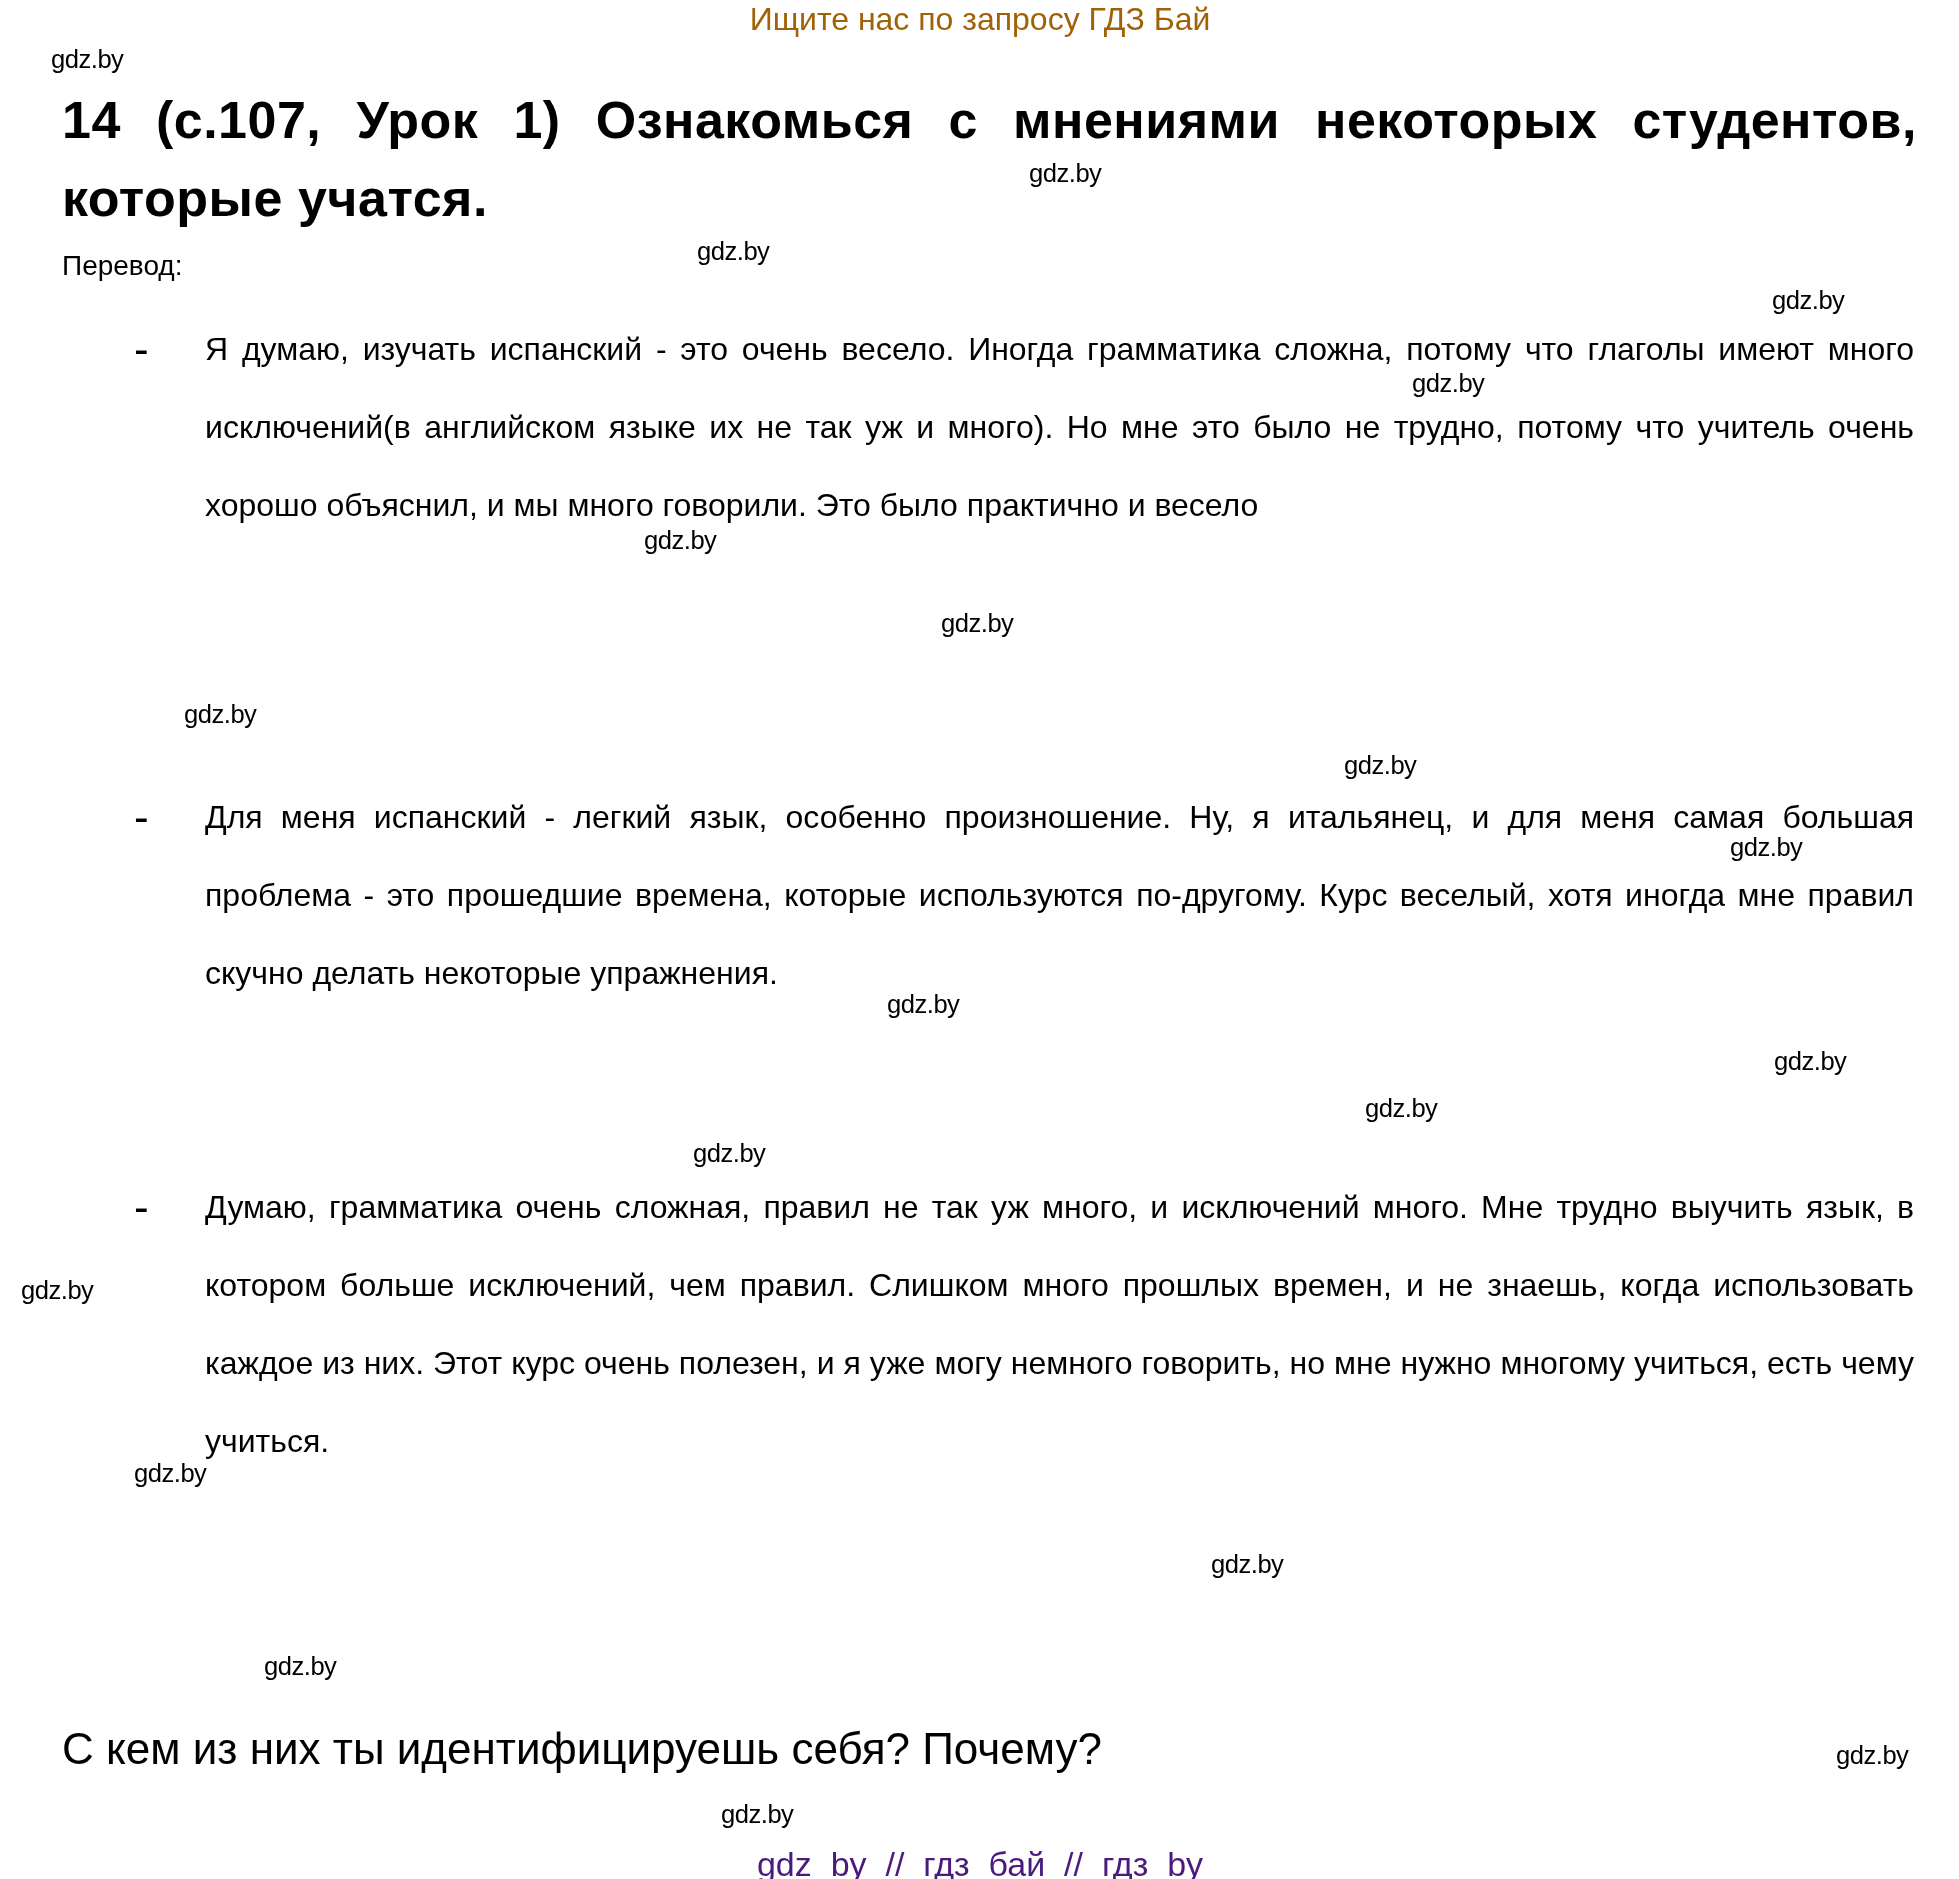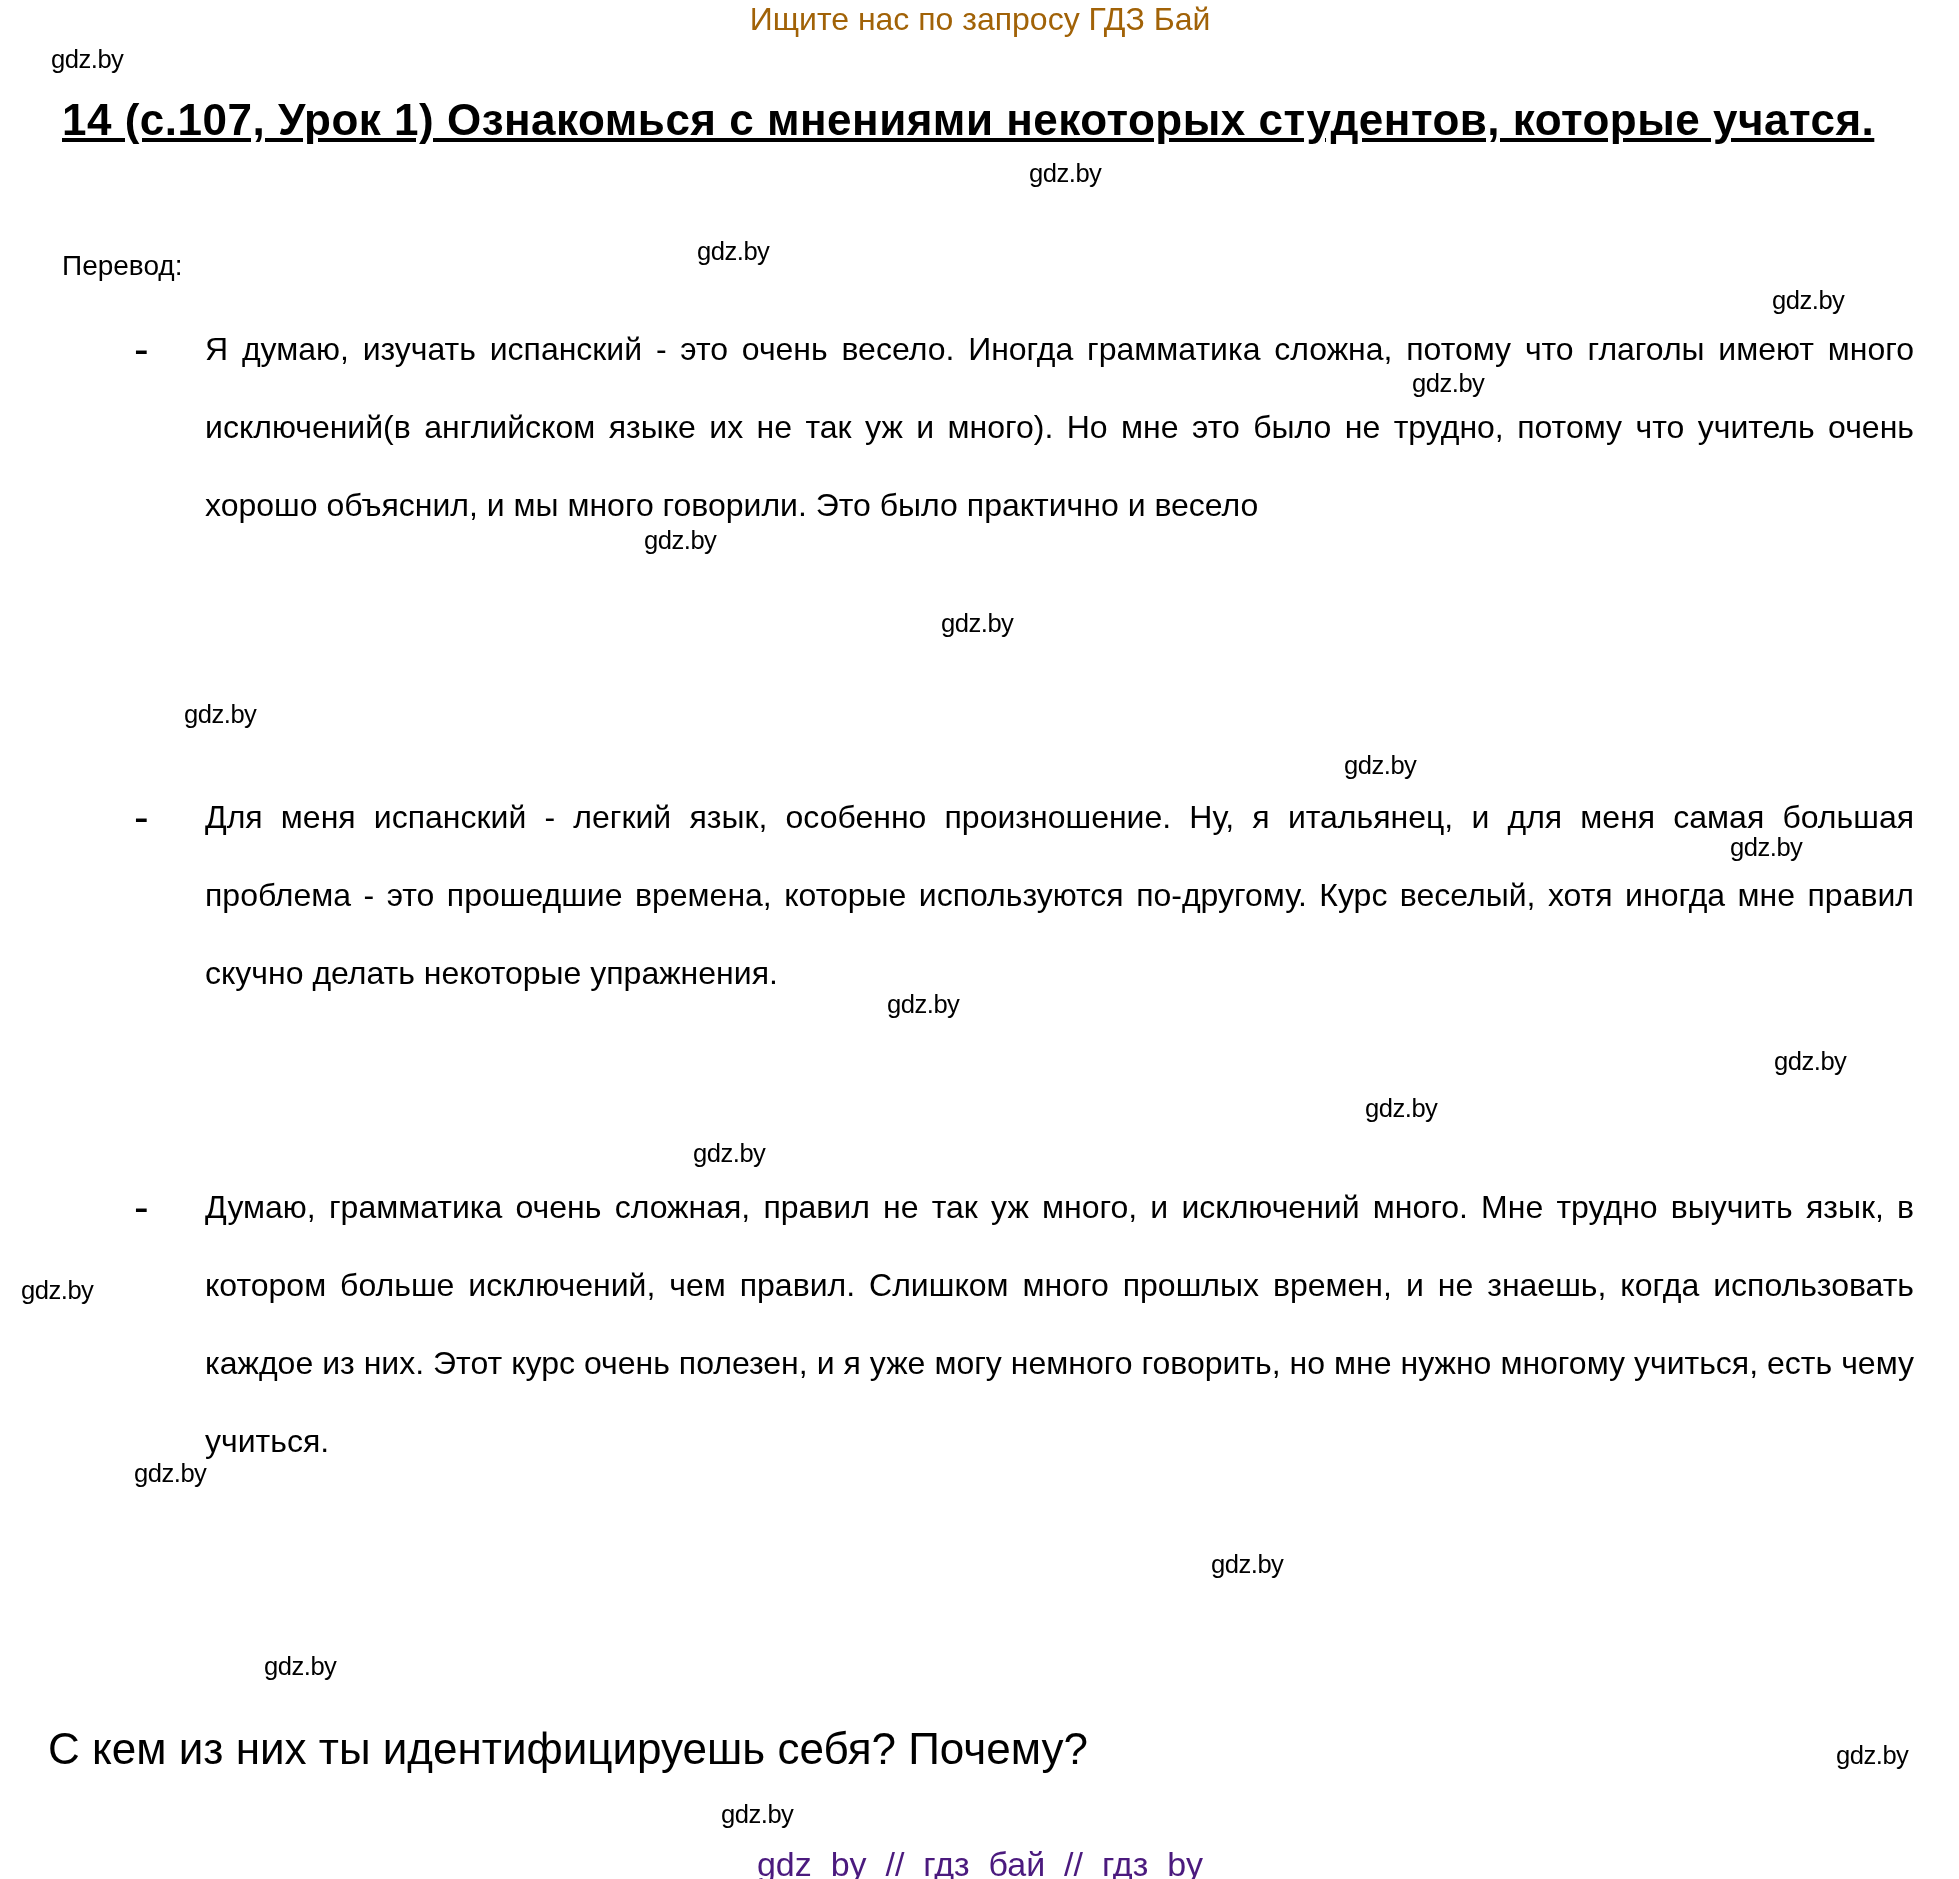--- a/index.html
+++ b/index.html
@@ -12,37 +12,37 @@
       left: 0; width: 1960px; top: 0; text-align: center;
       font-size: 32px; color: #a16207; line-height: 38px;
     }
     .wm {
       position: absolute; font-size: 25.6px; color: #000000;
       font-family: "Liberation Sans", sans-serif; line-height: 28px;
       letter-spacing: -0.5px;
     }
     .title {
       left: 62px; width: 1855px; top: 81px;
-      font-size: 44px; font-weight: bold; line-height: 78px;
-      text-align: justify; text-align-last: left; letter-spacing: 0.5px; text-decoration: underline;
+      font-size: 52px; font-weight: bold; line-height: 78px;
+      text-align: justify; text-align-last: left; letter-spacing: 0.5px;
     }
     .subtitle {
       left: 62px; top: 237px; font-size: 28px; font-weight: normal; line-height: 57px;
     }
     .item { position: absolute; left: 0; width: 1960px; }
     .dash {
       position: absolute; left: 134px; font-size: 44px; line-height: 78px;
     }
     .item-text {
       position: absolute; left: 205px; width: 1709px;
       font-size: 32px; line-height: 78px;
       text-align: justify; text-align-last: left;
     }
     .question {
-      left: 48px; top: 1722px; font-size: 44px; line-height: 53px;
+      left: 62px; top: 1722px; font-size: 44px; line-height: 53px;
     }
     .footer {
       left: 0; width: 1960px; top: 1845px; text-align: center;
       font-size: 34px; color: #4b1a7e; line-height: 38px; word-spacing: 9.5px;
     }
   </style>
 </head>
 <body>
 
 <div class="abs top-banner">Ищите нас по запросу ГДЗ Бай</div>

